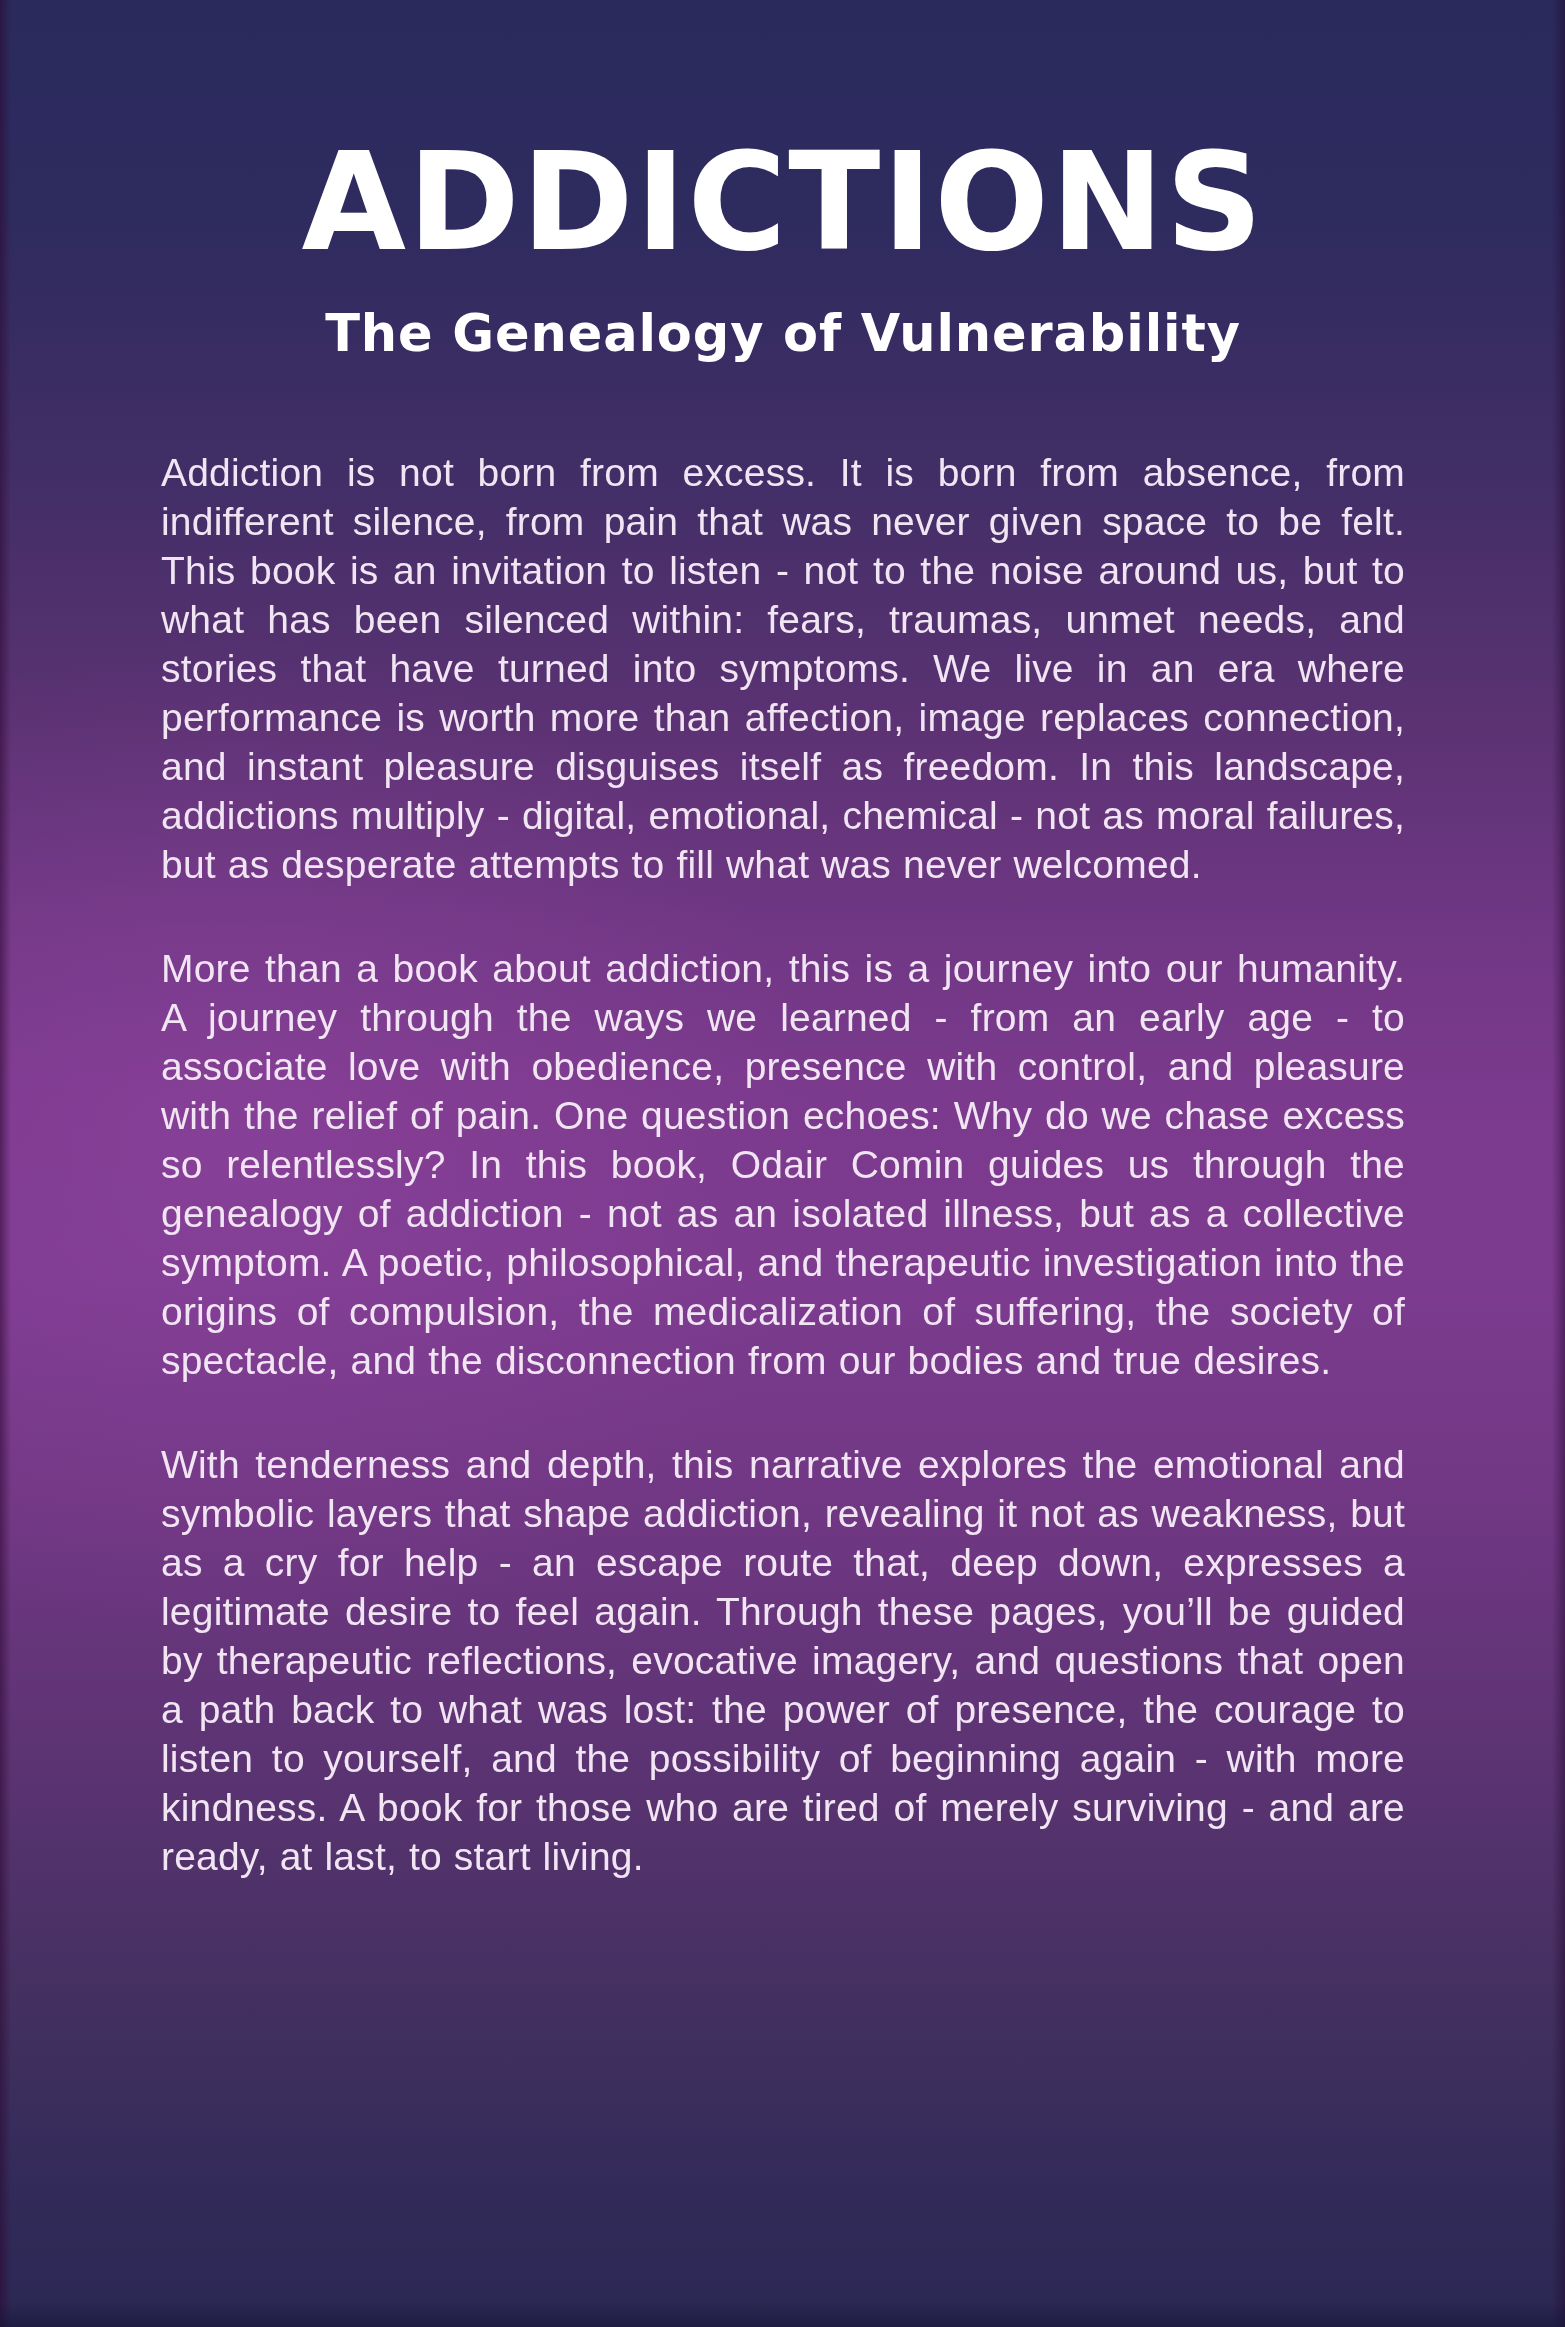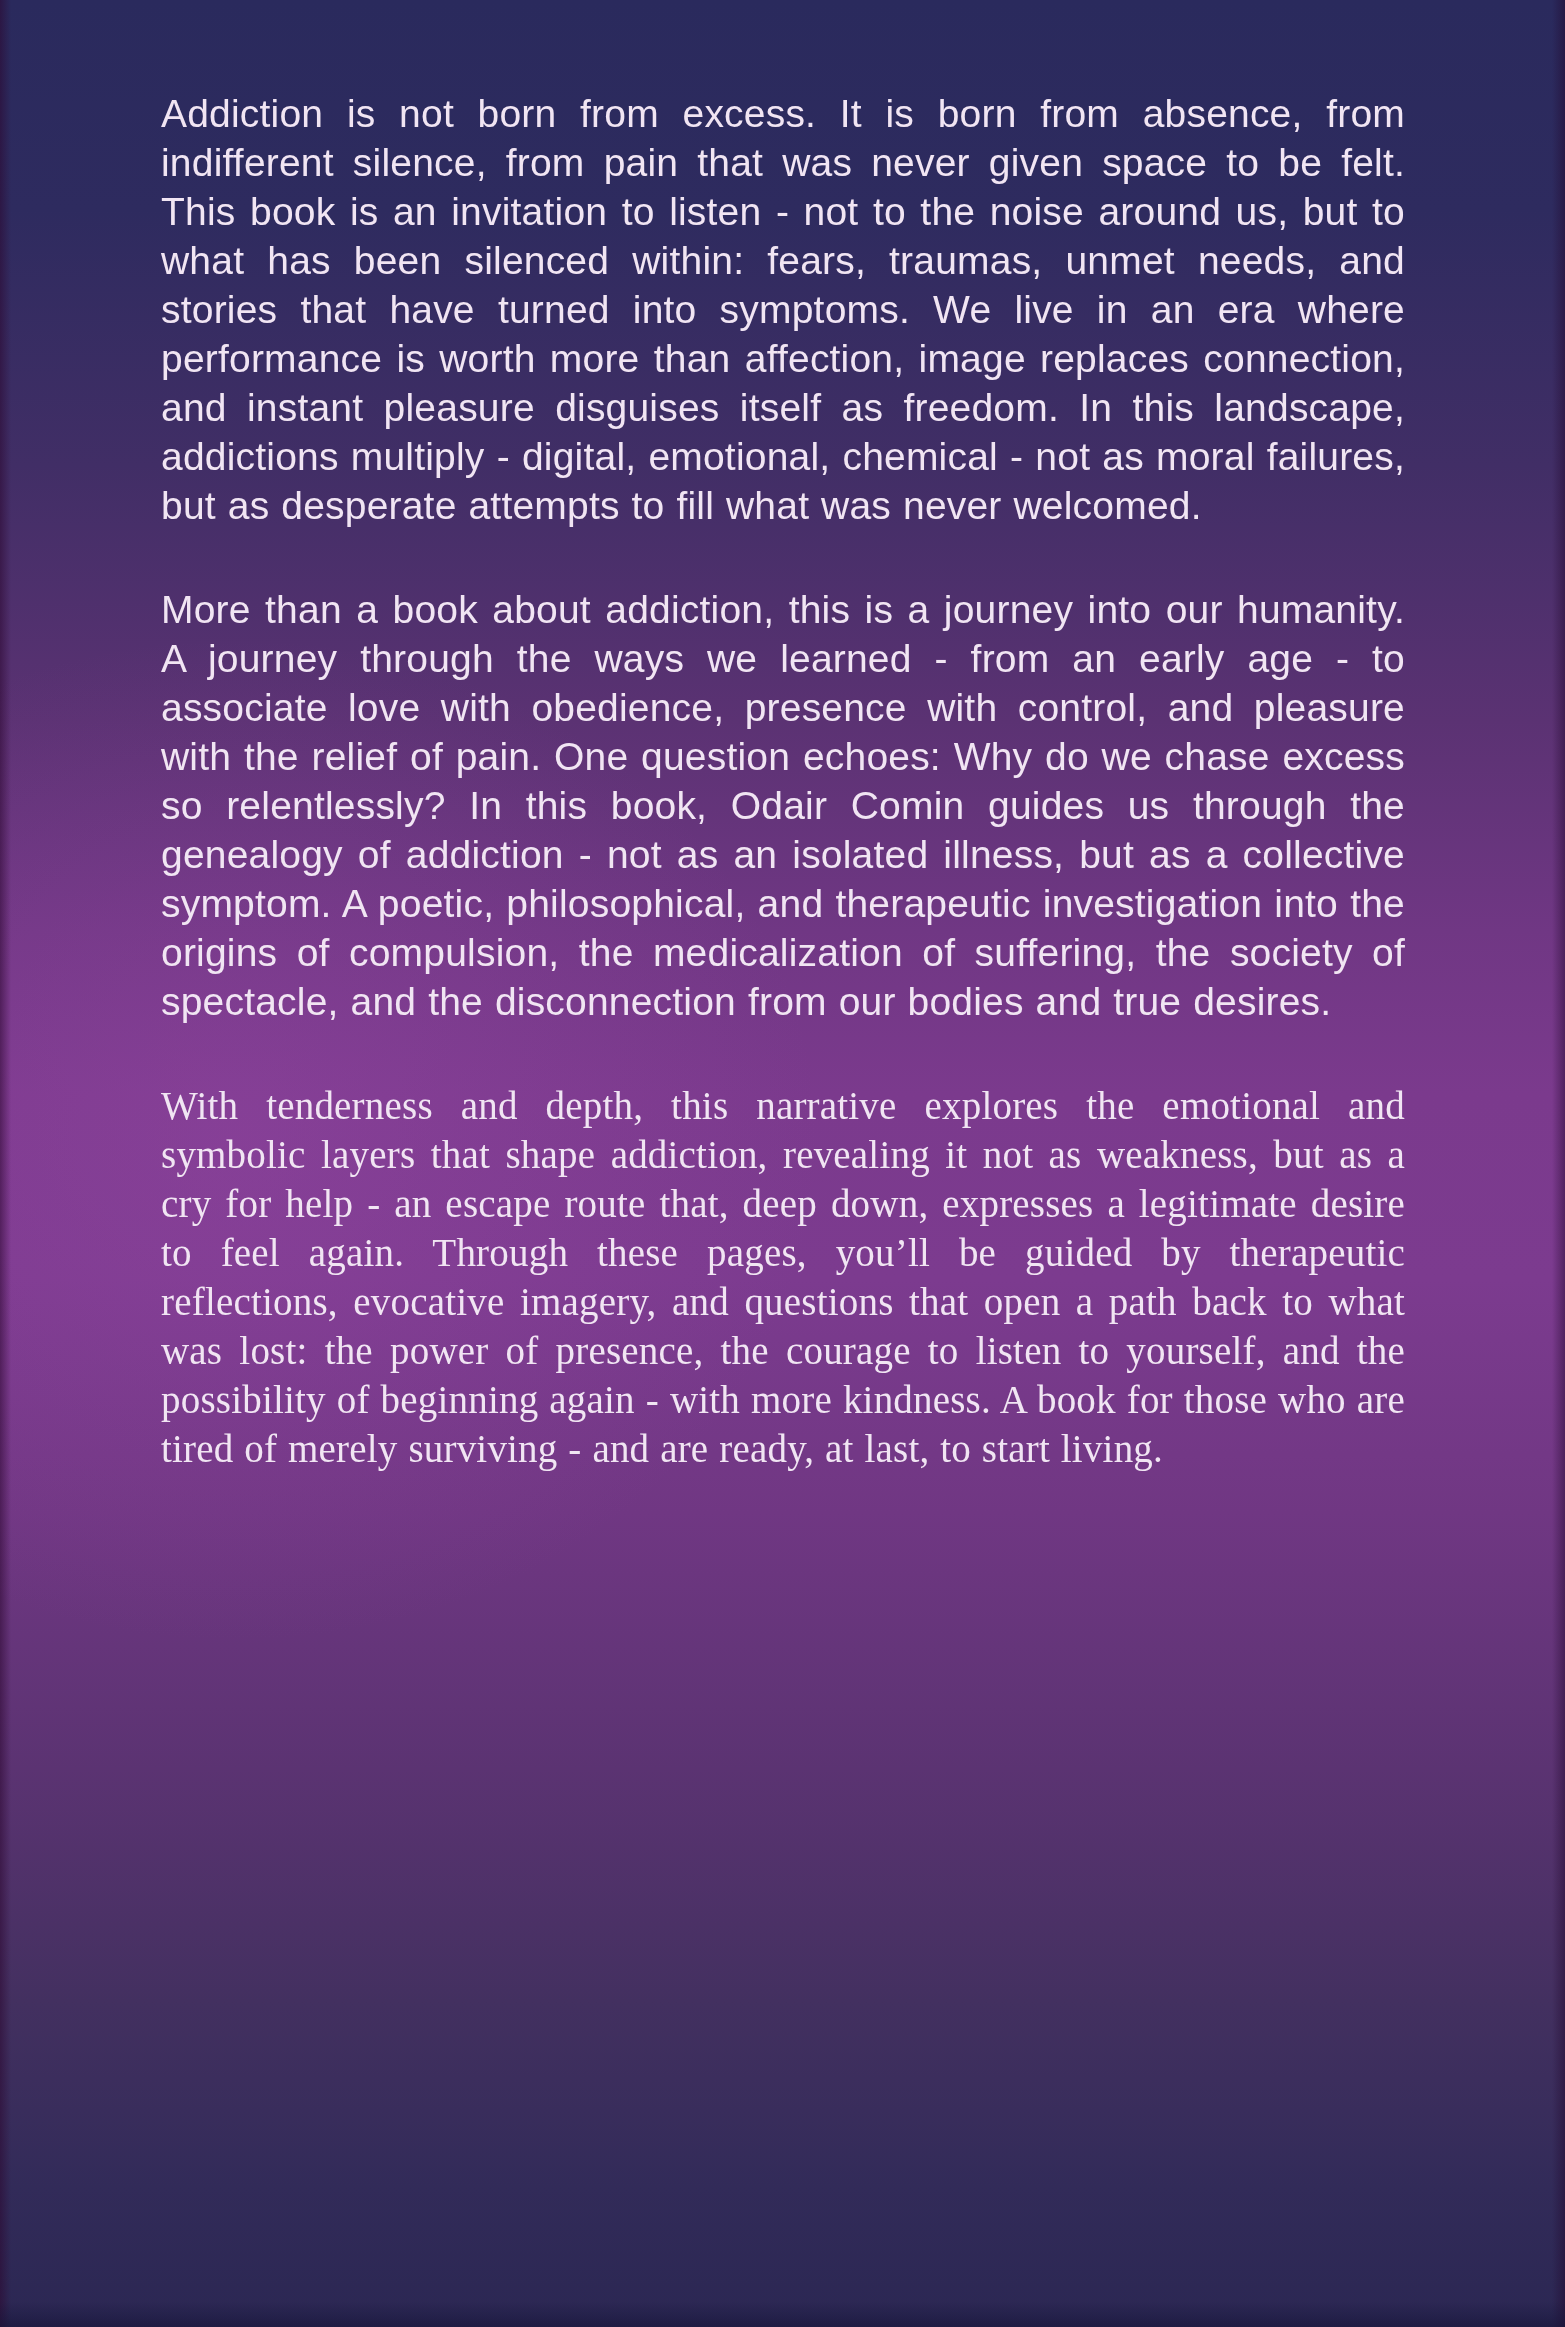--- a/index.html
+++ b/index.html
@@ -85,31 +85,34 @@
     color: #f1e5f3;
     font-size: 39px;
     line-height: 49px;
     font-weight: 300;
     text-align: justify;
     letter-spacing: 0.2px;
     word-spacing: 0.9px;
   }
   .para:last-child {
     margin-bottom: 0;
-    font-family: Liberation Serif, serif;
   }
 </style>
 </head>
 <body>
 
 <div class="cover">
   <div class="edge edge-left"></div>
   <div class="edge edge-right"></div>
   <div class="edge-bottom"></div>
 
+  <header class="cover-header">
+    <h1 class="title">ADDICTIONS</h1>
+    <h2 class="subtitle">The Genealogy of Vulnerability</h2>
+  </header>
 
   <main class="description">
     <p class="para">Addiction is not born from excess. It is born from absence, from indifferent silence, from pain that was never given space to be felt. This book is an invitation to listen - not to the noise around us, but to what has been silenced within: fears, traumas, unmet needs, and stories that have turned into symptoms. We live in an era where performance is worth more than affection, image replaces connection, and instant pleasure disguises itself as freedom. In this landscape, addictions multiply - digital, emotional, chemical - not as moral failures, but as desperate attempts to fill what was never welcomed.</p>
     <p class="para">More than a book about addiction, this is a journey into our humanity. A journey through the ways we learned - from an early age - to associate love with obedience, presence with control, and pleasure with the relief of pain. One question echoes: Why do we chase excess so relentlessly? In this book, Odair Comin guides us through the genealogy of addiction - not as an isolated illness, but as a collective symptom. A poetic, philosophical, and therapeutic investigation into the origins of compulsion, the medicalization of suffering, the society of spectacle, and the disconnection from our bodies and true desires.</p>
     <p class="para">With tenderness and depth, this narrative explores the emotional and symbolic layers that shape addiction, revealing it not as weakness, but as a cry for help - an escape route that, deep down, expresses a legitimate desire to feel again. Through these pages, you’ll be guided by therapeutic reflections, evocative imagery, and questions that open a path back to what was lost: the power of presence, the courage to listen to yourself, and the possibility of beginning again - with more kindness. A book for those who are tired of merely surviving - and are ready, at last, to start living.</p>
   </main>
 </div>
 
 
 </body></html>

